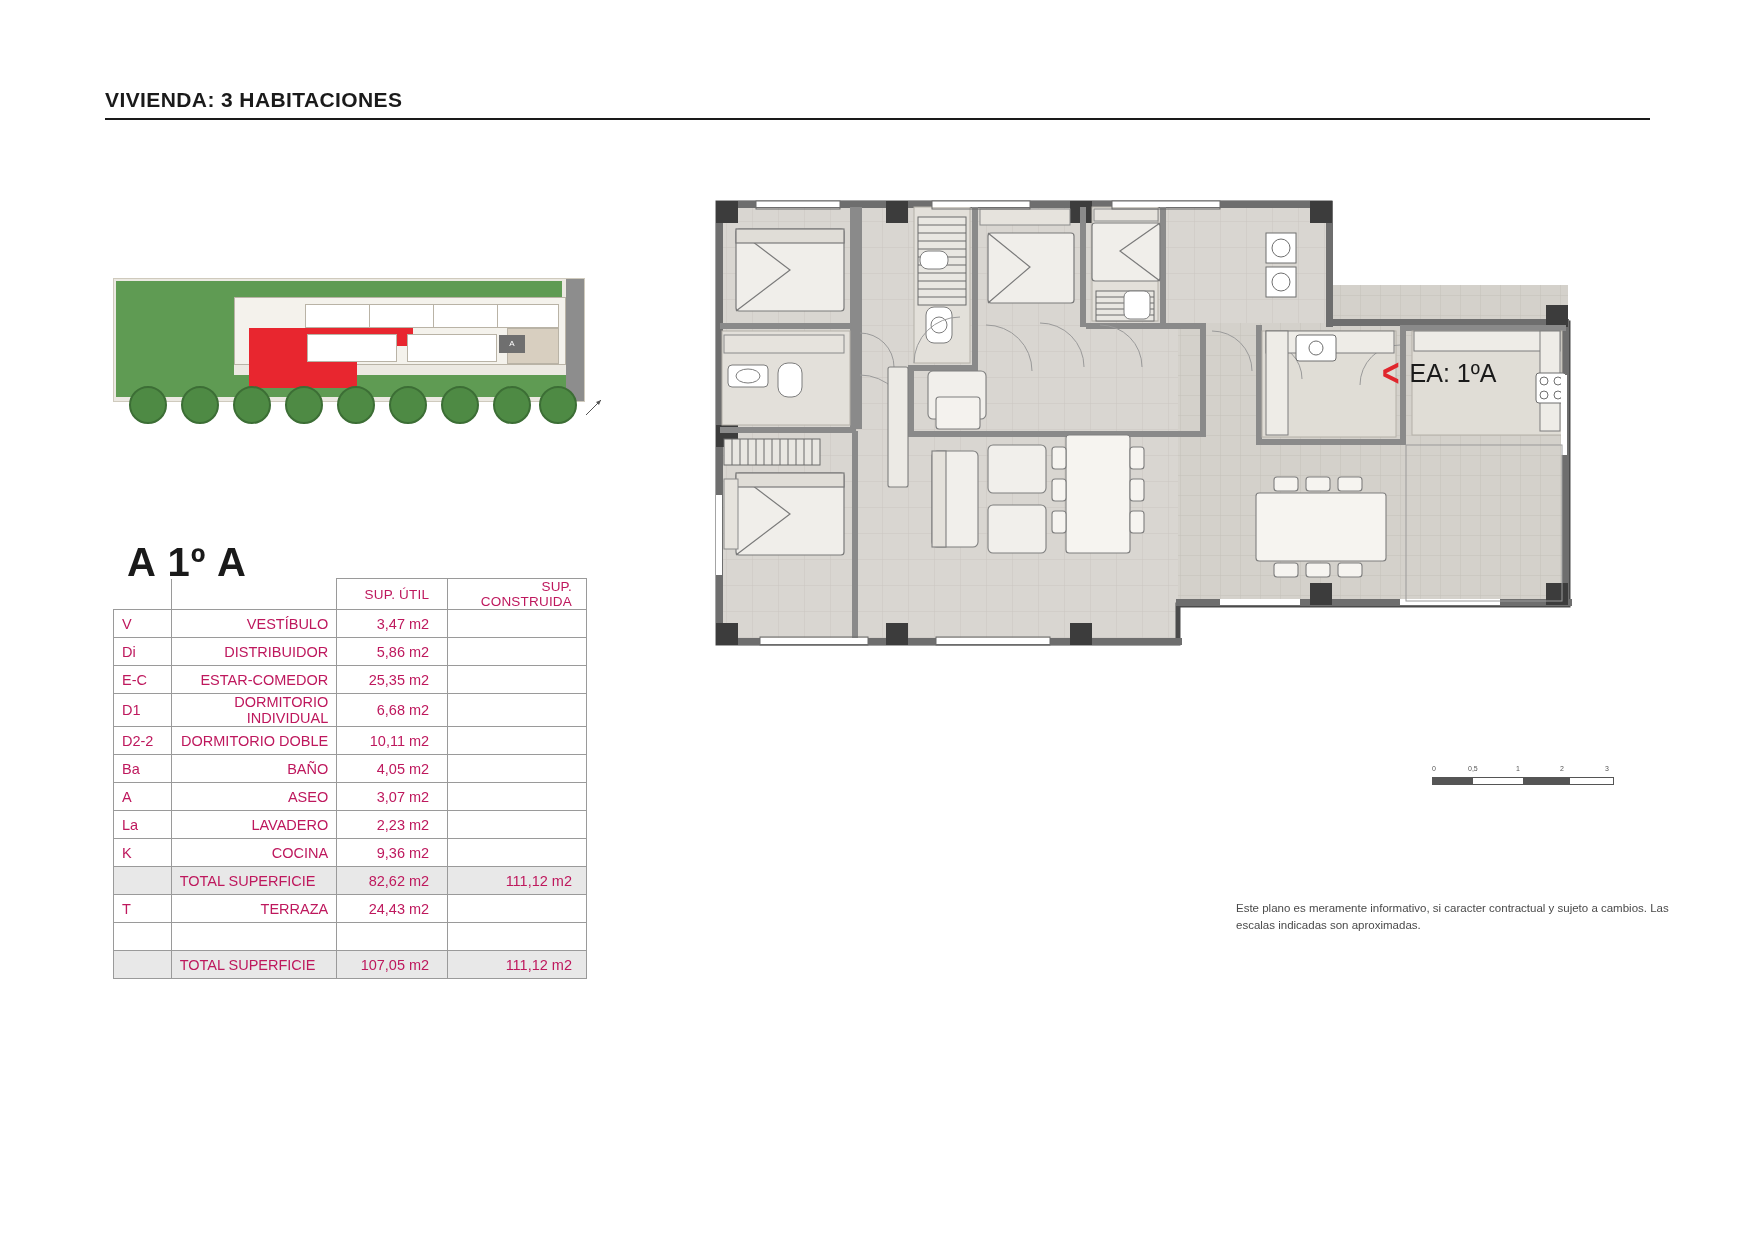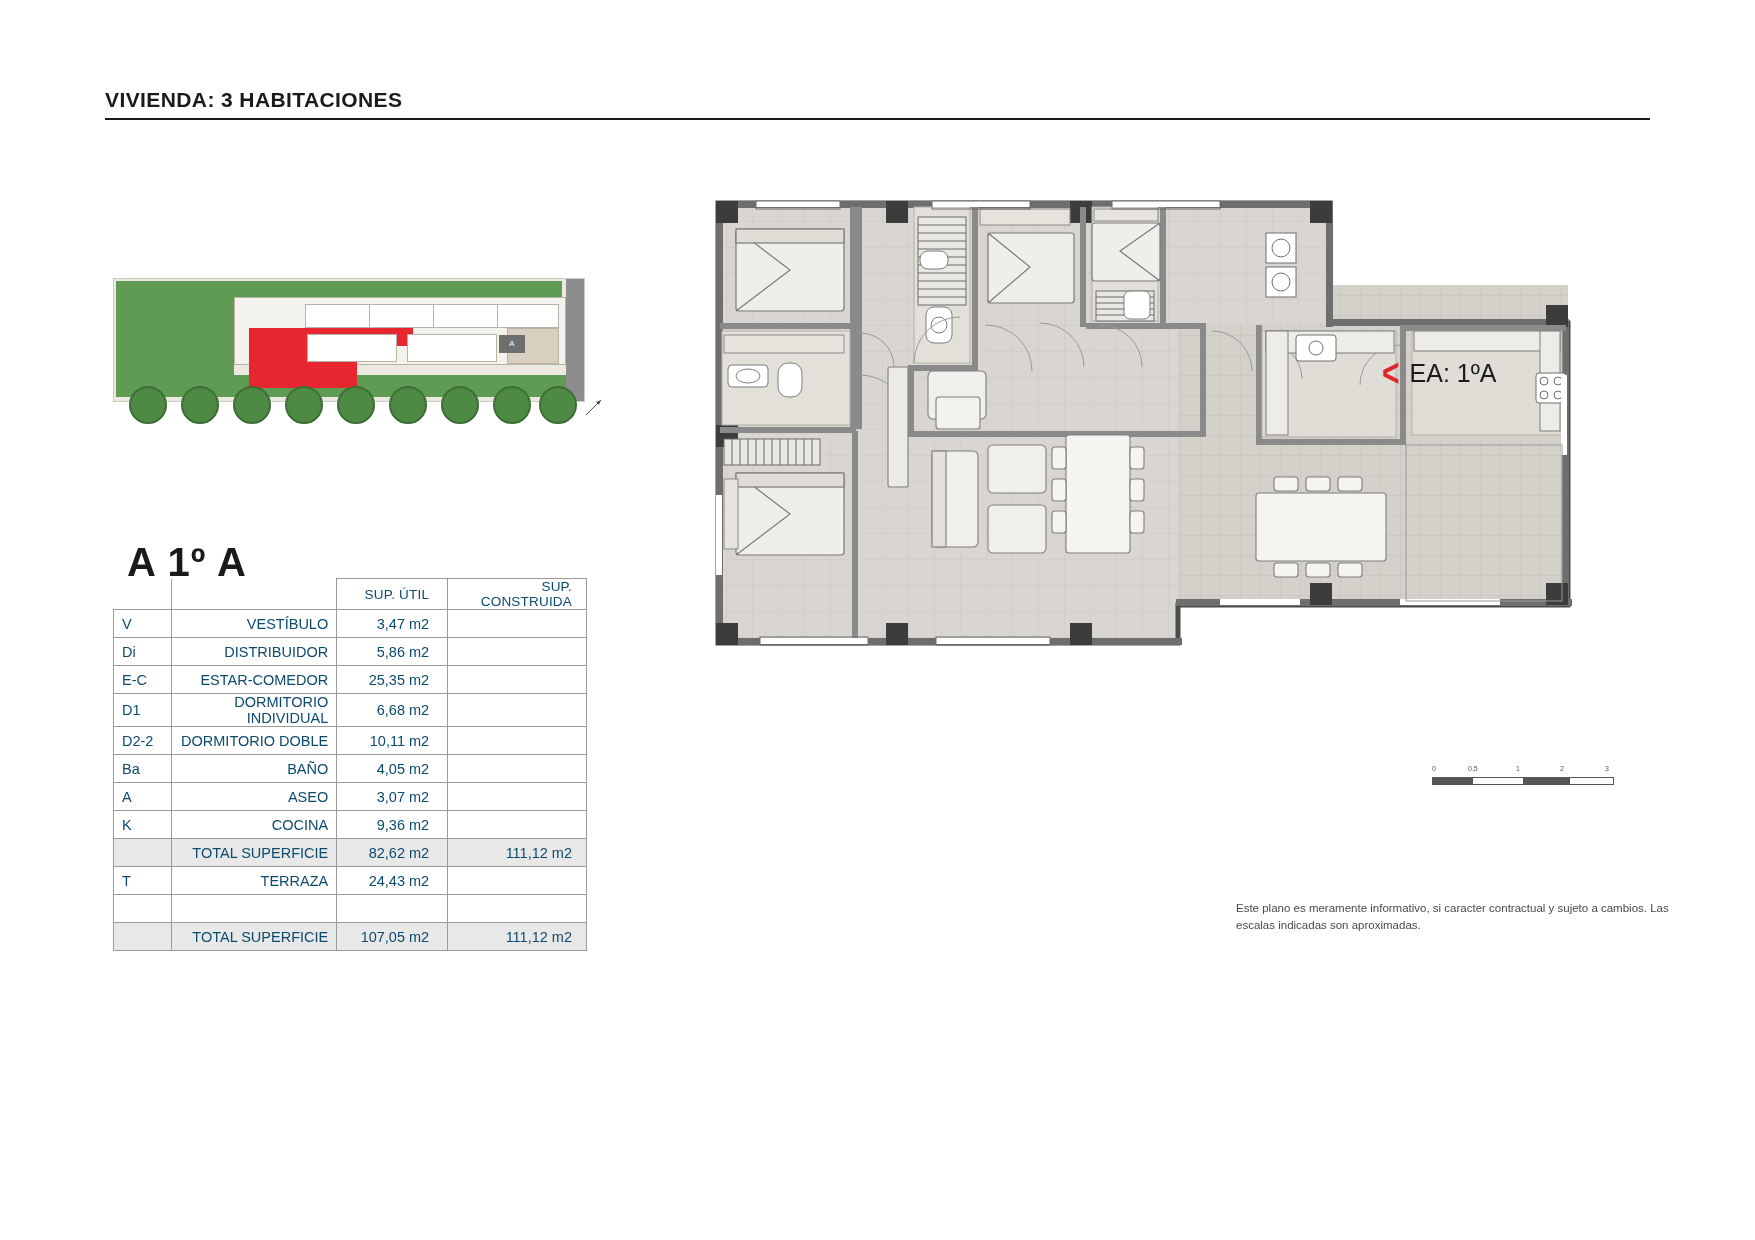--- a/index.html
+++ b/index.html
@@ -132,31 +132,31 @@
     top: 578px;
     width: 474px;
     border-collapse: collapse;
     font-size: 14.5px;
   }
   #areas td, #areas th {
     border: 1px solid #9a9a9a;
     padding: 0 8px;
     height: 27px;
     font-weight: normal;
-    color: #0c4a6e;
+    color: #be185d;
     background: #ffffff;
   }
   #areas .c-code { width: 52px; text-align: left; }
   #areas .c-name { width: 178px; text-align: right; }
   #areas .c-util { width: 110px; text-align: right; padding-right: 18px; }
   #areas .c-cons { width: 132px; text-align: right; padding-right: 14px; }
   #areas thead td { text-align: center; font-size: 13.5px; letter-spacing: 0.2px; }
   #areas thead .blank { border-top: none; border-left: none; border-bottom: none; background: transparent; }
   #areas tr.total td { background: #e8e8e8; }
-  #areas tr.total .c-name { text-align: right; }
+  #areas tr.total .c-name { text-align: left; }
 
   
   #floorplan {
     position: absolute;
     left: 700px;
     top: 195px;
     width: 910px;
     height: 470px;
   }
   .fp-svg { display: block; }
@@ -309,20 +309,26 @@
     <tr>
       <td class="c-code">Ba</td>
       <td class="c-name">BAÑO</td>
       <td class="c-util">4,05 m2</td>
       <td class="c-cons"></td>
     </tr>
     <tr>
       <td class="c-code">A</td>
       <td class="c-name">ASEO</td>
       <td class="c-util">3,07 m2</td>
+      <td class="c-cons"></td>
+    </tr>
+    <tr>
+      <td class="c-code">La</td>
+      <td class="c-name">LAVADERO</td>
+      <td class="c-util">2,23 m2</td>
       <td class="c-cons"></td>
     </tr>
     <tr>
       <td class="c-code">K</td>
       <td class="c-name">COCINA</td>
       <td class="c-util">9,36 m2</td>
       <td class="c-cons"></td>
     </tr>
 
     <tr class="total">

